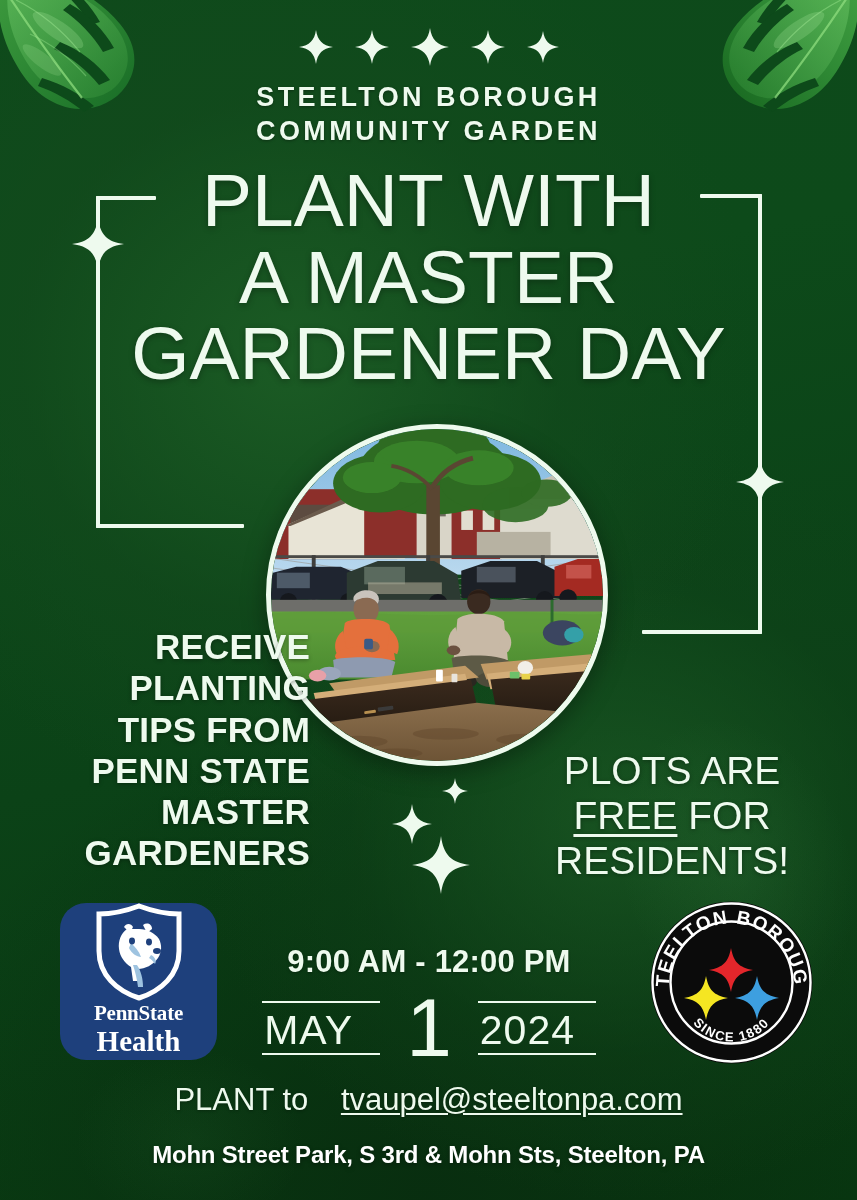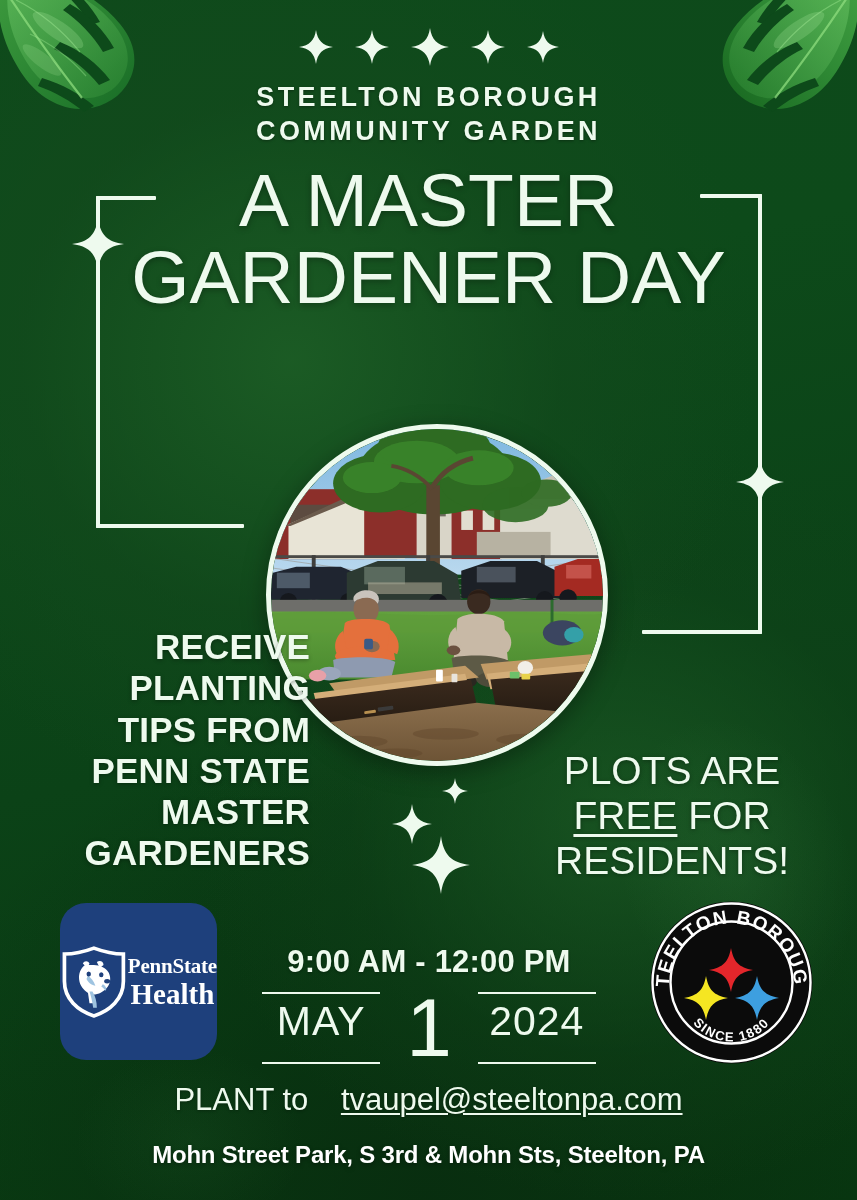--- a/index.html
+++ b/index.html
@@ -100,21 +100,21 @@
   #plots-free { text-decoration:underline; text-underline-offset:5px; text-decoration-thickness:3px; }
 
   
   #sparkle-cluster { position:absolute; left:380px; top:778px; width:110px; height:115px; }
   #sparkle-cluster > span { position:absolute; }
 
   
   #psu-logo {
     position:absolute; left:60px; top:903px; width:157px; height:157px;
     border-radius:26px; background:#1e407c; overflow:hidden;
-    display:flex; flex-direction:row; align-items:center; justify-content:flex-start;
+    display:flex; flex-direction:column; align-items:center; justify-content:flex-start;
   }
   #psu-shield { display:block; width:92px; height:98px; }
   #psu-wordmark { margin-top:2px; text-align:center; color:#ffffff; line-height:1; }
   #psu-line1 { font-size:21px; font-weight:bold; font-family:"Liberation Serif", serif; letter-spacing:-0.2px; display:block; }
   #psu-line2 { font-size:29px; font-weight:bold; font-family:"Liberation Serif", serif; display:block; margin-top:3px; }
 
   #borough-seal { position:absolute; right:43px; top:900px; width:165px; height:165px; }
   #borough-seal svg { display:block; width:100%; height:100%; }
 
   
@@ -123,23 +123,23 @@
     text-align:center; color:#eefaee;
     font-size:31px; font-weight:bold; letter-spacing:.2px;
     text-shadow:0 1px 3px rgba(0,0,0,.3);
   }
   #date-row {
     position:absolute; left:213px; top:990px; width:432px; height:76px;
     display:flex; align-items:center; justify-content:center; gap:20px;
   }
   .date-ruled {
     color:#eefaee; font-size:41px; font-weight:normal; line-height:1;
-    padding:7px 2px 20px; letter-spacing:1px;
+    padding:7px 2px 2px; letter-spacing:1px;
     border-top:2px solid #eefaee; border-bottom:2px solid #eefaee;
-    min-width:118px; text-align:center;
+    min-width:118px; text-align:left;
   }
   #date-day {
     color:#eefaee; font-size:82px; font-weight:normal; line-height:.88;
     letter-spacing:0; padding:0 6px;
   }
 
   
   #rsvp-line {
     position:absolute; left:0; right:0; top:1082px;
     text-align:center; color:#eefaee;
@@ -258,20 +258,21 @@
     <div class="br-line" style="right:0; top:0; width:4px; height:440px;"></div>
     <div class="br-line" style="right:0; top:436px; width:120px; height:4px;"></div>
     <span class="bracket-sparkle" style="right:-22px; top:264px;">
       <svg width="48" height="48" viewBox="0 0 34 34">
           <path d="M17 0 C18.4 11 23 15.6 34 17 C23 18.4 18.4 23 17 34 C15.6 23 11 18.4 0 17 C11 15.6 15.6 11 17 0 Z" fill="#eefaee"></path>
         </svg>
     </span>
   </div>
 
   <h1 id="headline">
+    <span class="ln">PLANT WITH</span>
     <span class="ln">A MASTER</span>
     <span class="ln">GARDENER DAY</span>
   </h1>
 
   <div id="photo-circle">
     <svg id="photo-svg" viewBox="0 0 342 342" xmlns="http://www.w3.org/2000/svg">
       <defs>
         <clipPath id="pc">
             <circle cx="171" cy="171" r="171"></circle>
           </clipPath>

